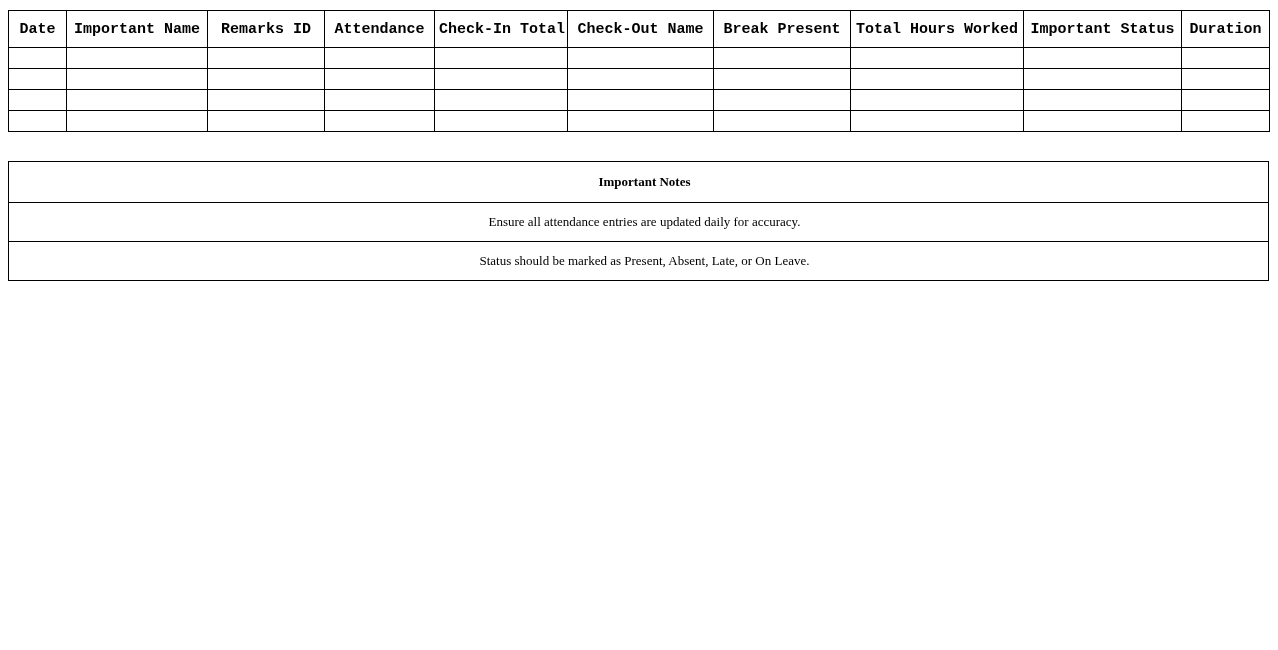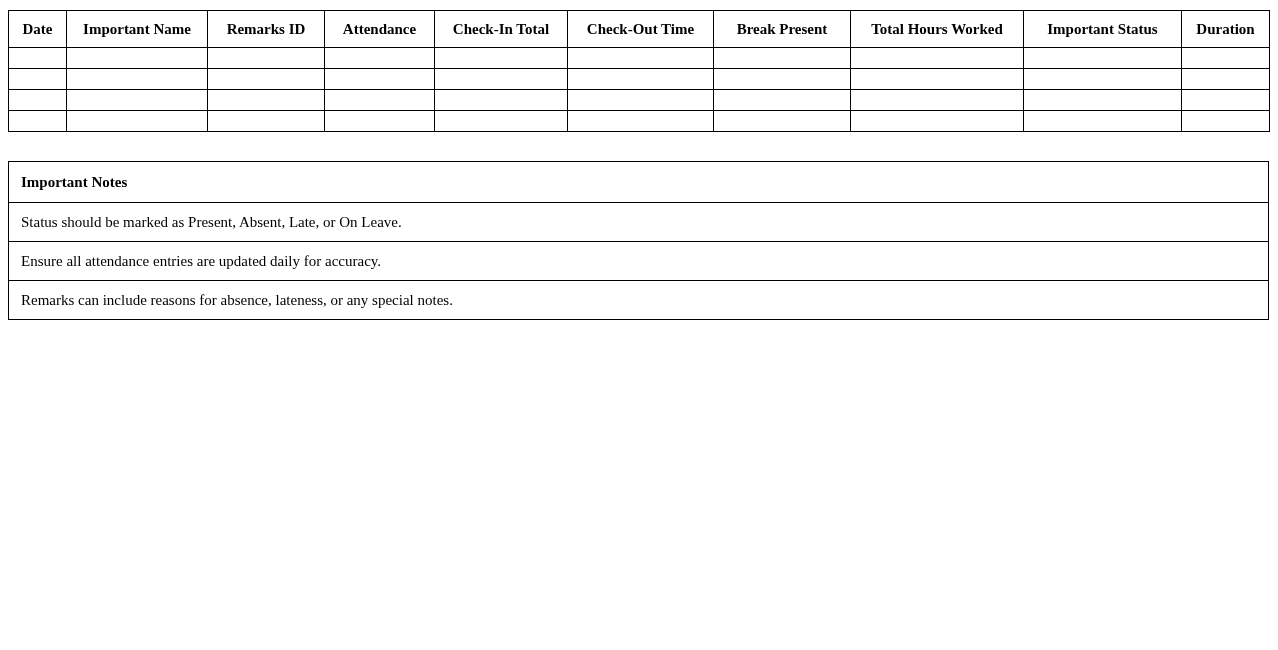--- a/index.html
+++ b/index.html
@@ -38,36 +38,37 @@
     padding: 0 4px;
     overflow: hidden;
   }
   .attendance-table th {
     height: 37px;
     font-size: 15px;
     font-weight: bold;
     text-align: center;
     vertical-align: middle;
     white-space: nowrap;
+    font-family: Liberation Mono, monospace;
   }
   .attendance-table td {
     height: 21px;
   }
 
   
   .notes-table {
     position: absolute;
     left: 8px;
     top: 161px;
   }
   .notes-table td {
     border: 1px solid #000000;
     padding: 0 0 0 12px;
-    font-size: 15px;
-    text-align: left;
+    font-size: 13px;
+    text-align: center;
     vertical-align: middle;
     overflow: hidden;
   }
   .notes-table .notes-title-row td {
     height: 41px;
     font-weight: bold;
   }
   .notes-table .note-row td {
     height: 39px;
     font-weight: normal;
@@ -91,21 +92,21 @@
       <col style="width:158px">
       <col style="width:88px">
     </colgroup>
     <thead>
       <tr>
         <th>Date</th>
         <th>Important Name</th>
         <th>Remarks ID</th>
         <th>Attendance</th>
         <th>Check-In Total</th>
-        <th>Check-Out Time</th>
+        <th>Check-Out Name</th>
         <th>Break Present</th>
         <th>Total Hours Worked</th>
         <th>Important Status</th>
         <th>Duration</th>
       </tr>
     </thead>
     <tbody>
       <tr>
         <td></td>
           <td></td>
@@ -156,24 +157,21 @@
       </tr>
     </tbody>
   </table>
 
   <table class="notes-table">
     <tbody>
       <tr class="notes-title-row">
         <td>Important Notes</td>
       </tr>
       <tr class="note-row">
-        <td>Status should be marked as Present, Absent, Late, or On Leave.</td>
-      </tr>
-      <tr class="note-row">
         <td>Ensure all attendance entries are updated daily for accuracy.</td>
       </tr>
       <tr class="note-row">
-        <td>Remarks can include reasons for absence, lateness, or any special notes.</td>
+        <td>Status should be marked as Present, Absent, Late, or On Leave.</td>
       </tr>
     </tbody>
   </table>
 
 </div>
 
 </body></html>

